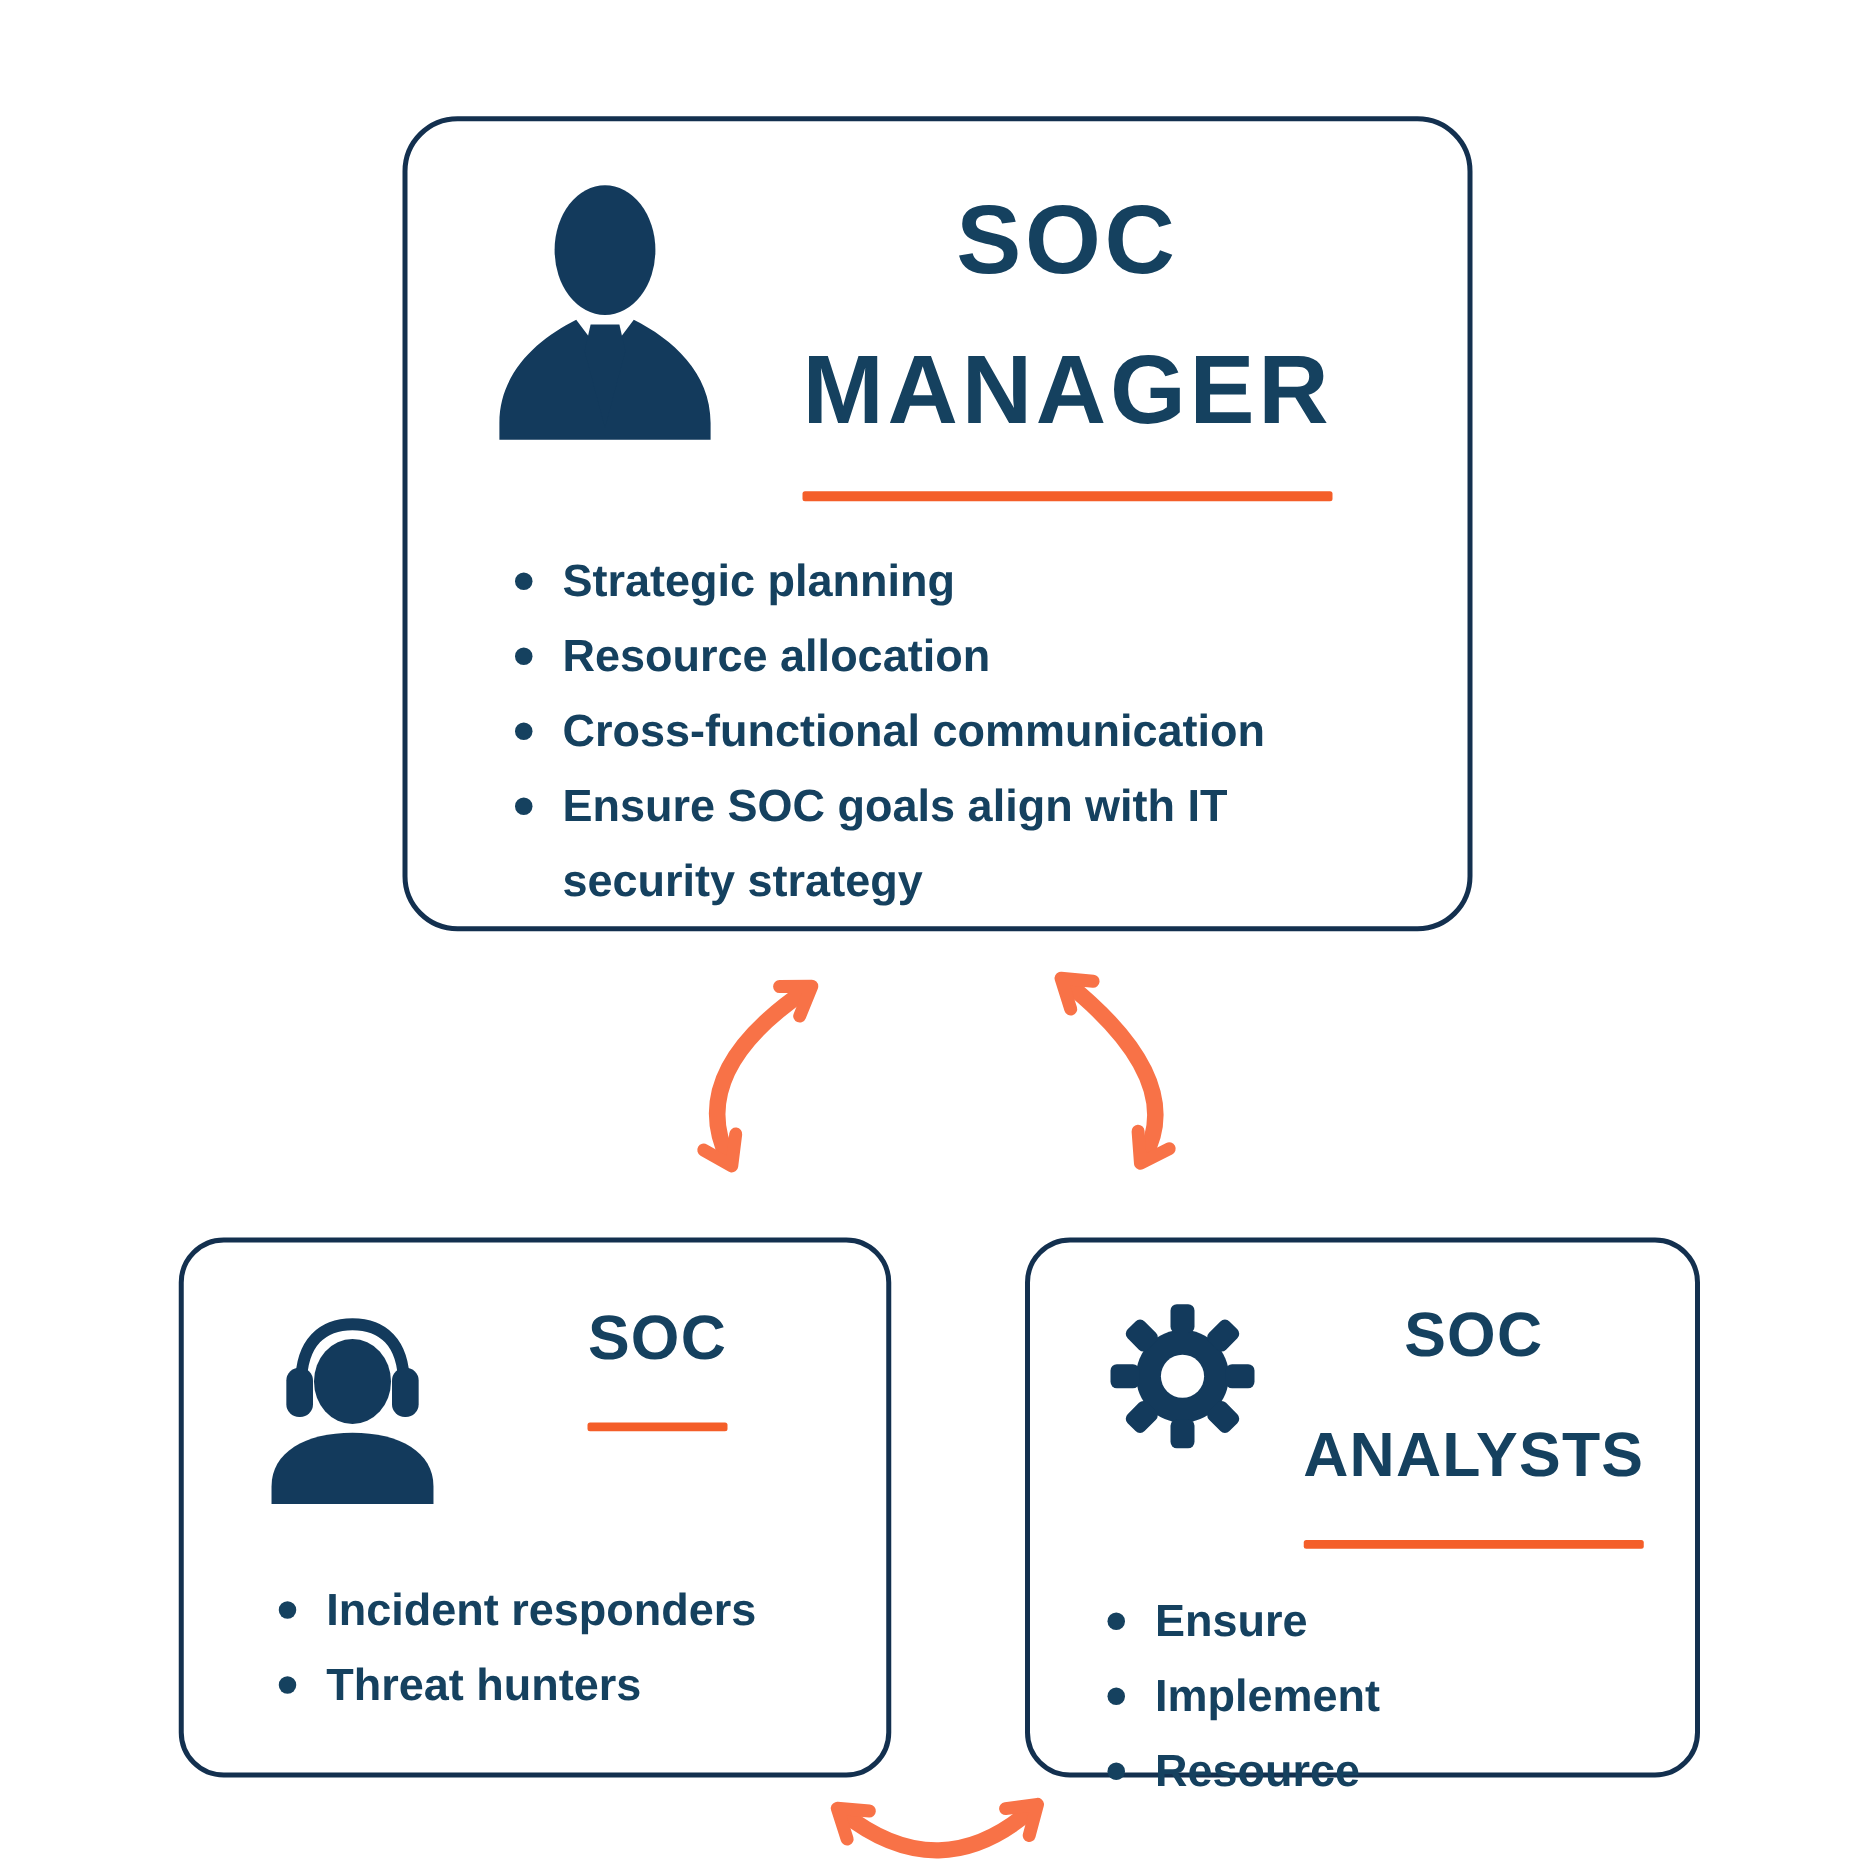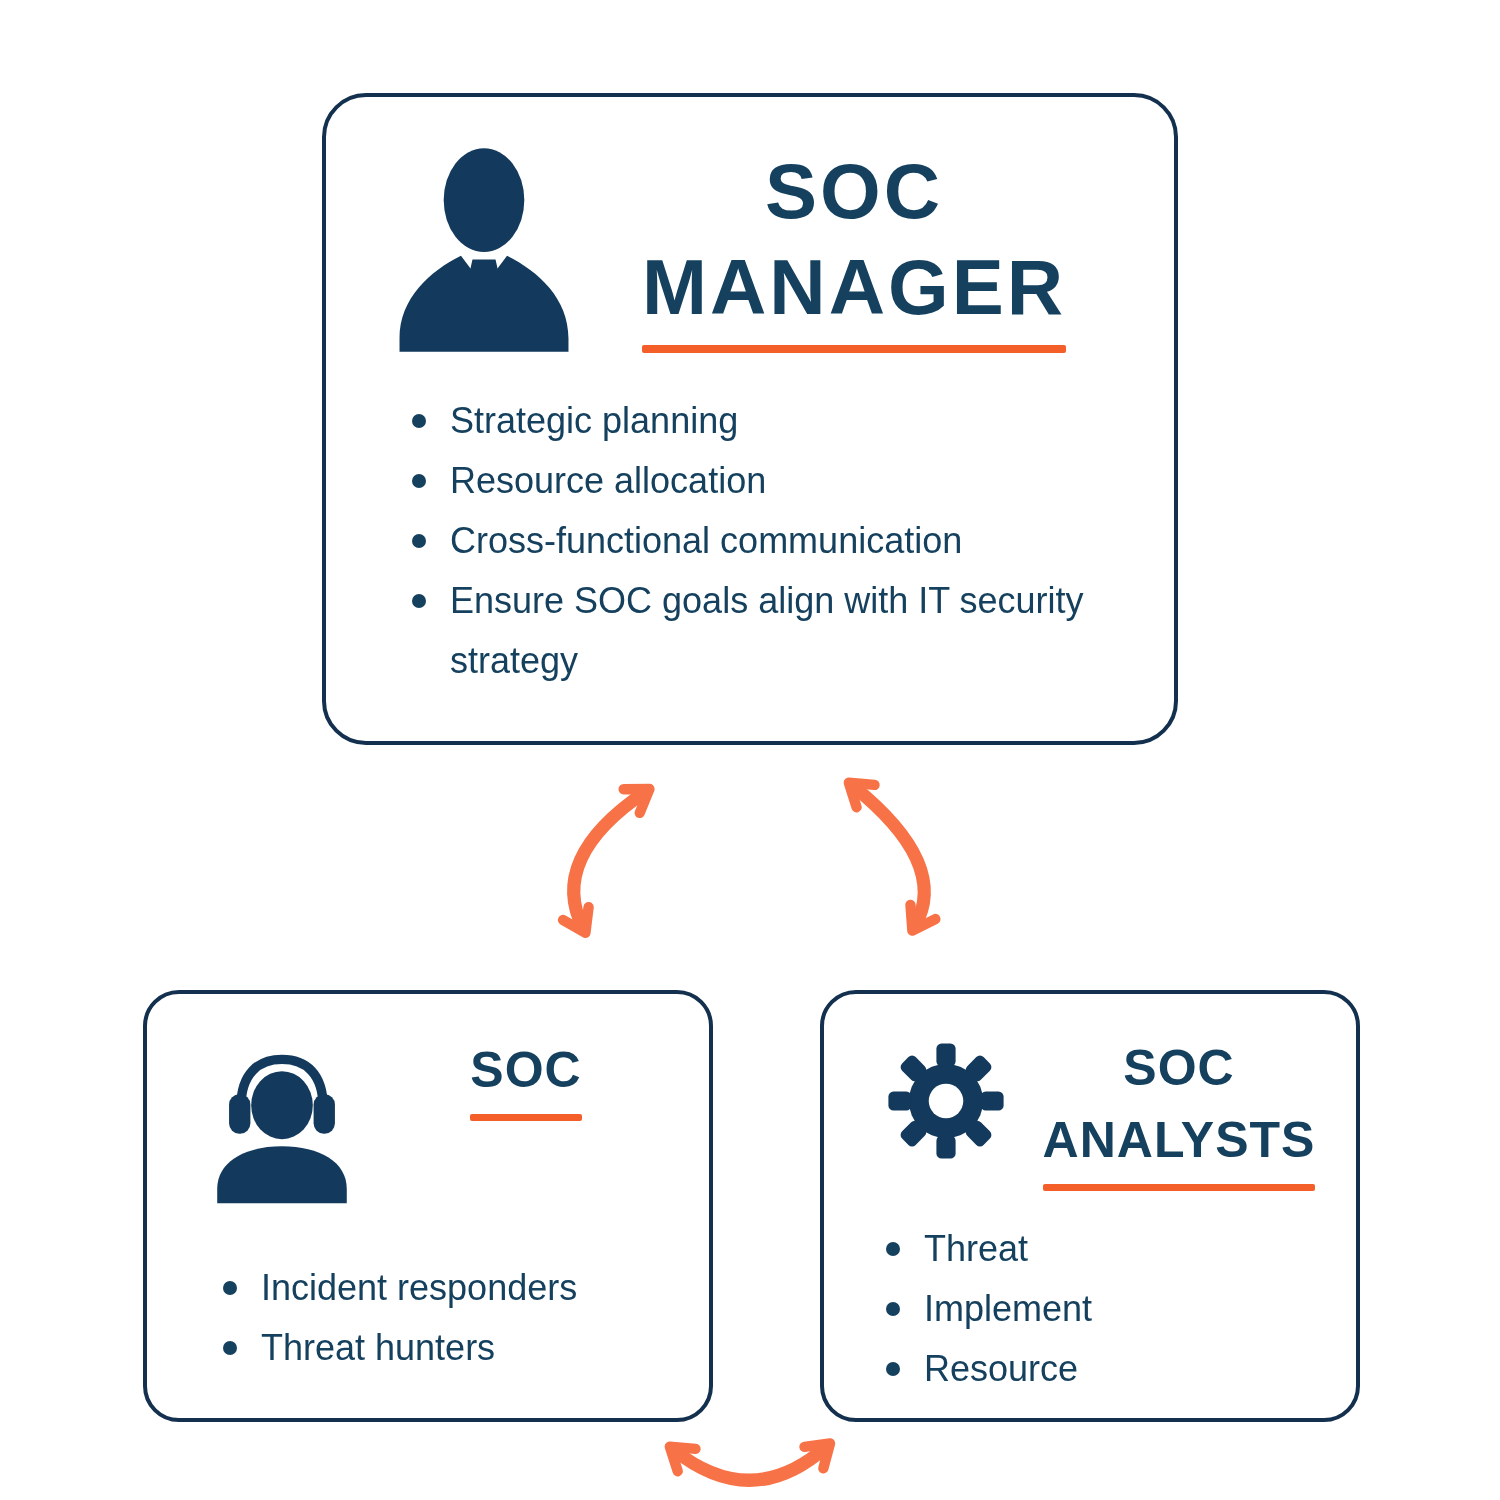--- a/index.html
+++ b/index.html
@@ -33,20 +33,21 @@
   .icon { flex: 0 0 auto; line-height: 0; }
 
   .title-area { flex: 1 1 auto; min-width: 0; }
   .title-block {
     width: fit-content;
     margin: 0 auto;
     display: flex;
     flex-direction: column;
     align-items: center;
     padding: 0 6px;
+    gap: 24px;
   }
   .title-line {
     margin: 0;
     font-weight: bold;
     color: #15415f;
     text-align: center;
     white-space: nowrap;
   }
   .box-manager .title-line   { font-size: 78px; line-height: 96px; letter-spacing: 3px; }
   .box-analysts .title-line,
@@ -59,21 +60,21 @@
     background: #f45e29;
     border-radius: 2px;
   }
   .box-analysts .underline, .box-engineers .underline { height: 7px; margin-top: 8px; }
 
   ul.bullets {
     list-style: none;
     margin: 0;
     padding: 0;
     color: #15415f;
-    font-weight: normal;
+    font-weight: bold;
     font-size: 36px;
   }
   .box-manager   ul.bullets { margin: 34px 46px 0 84px; }
   .box-analysts  ul.bullets { margin: 50px 24px 0 74px; }
   .box-engineers ul.bullets { margin: 28px 20px 0 60px; }
 
   ul.bullets li {
     position: relative;
     padding-left: 40px;
     line-height: 60px;
@@ -177,21 +178,21 @@
       </span>
       <div class="title-area">
         <div class="title-block">
           <h2 class="title-line">SOC</h2>
           <h2 class="title-line">ANALYSTS</h2>
           <div class="underline"></div>
         </div>
       </div>
     </div>
     <ul class="bullets">
-      <li>Threat</li>
+      <li>Ensure</li>
       <li>Implement</li>
       <li>Resource</li>
     </ul>
   </section>
 
   <svg class="arrows" viewBox="0 0 1500 1500" aria-hidden="true">
     <defs>
       <marker id="ah" viewBox="0 0 12 12" refX="7" refY="6" markerWidth="3.3" markerHeight="3.3" orient="auto-start-reverse">
         <path d="M2.5,2 L8.5,6 L2.5,10" fill="none" stroke="#f87247" stroke-width="2.9" stroke-linecap="round" stroke-linejoin="round"></path>
       </marker>

